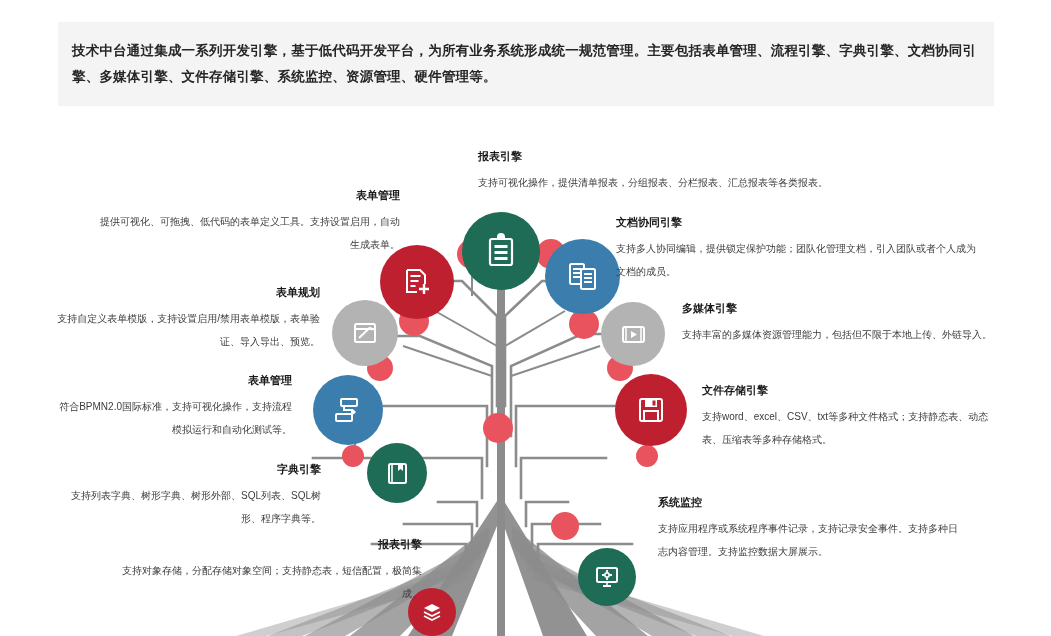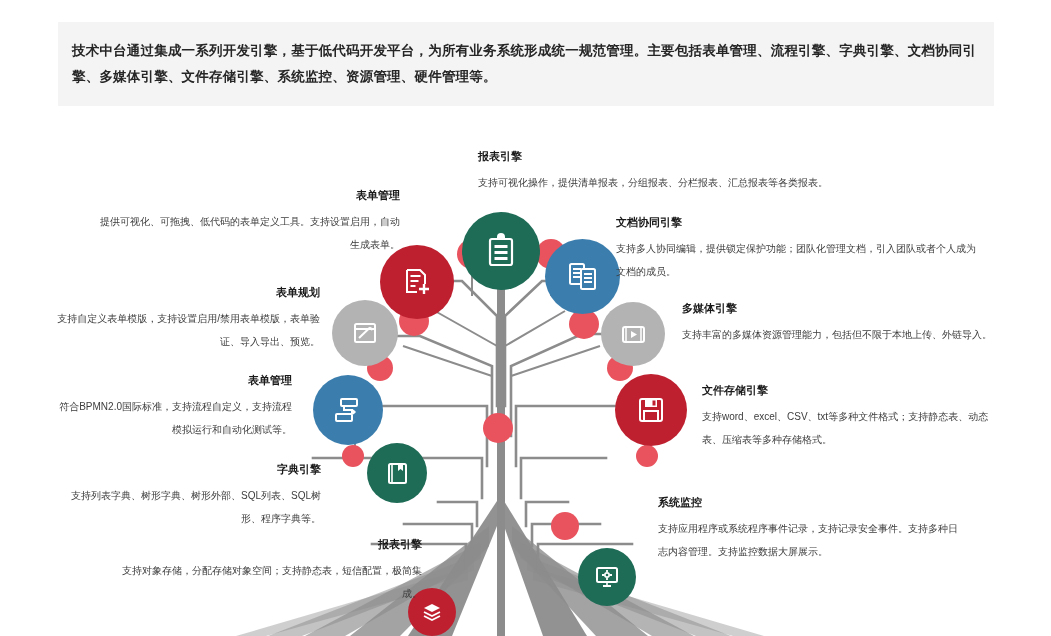--- a/index.html
+++ b/index.html
@@ -297,21 +297,21 @@
   <div class="info-desc">支持自定义表单模版，支持设置启用/禁用表单模版，表单验证、导入导出、预览。</div>
 </div>
 
 <div class="info-block align-left" style="left:682px; top:296px; width:310px;">
   <div class="info-title">多媒体引擎</div>
   <div class="info-desc">支持丰富的多媒体资源管理能力，包括但不限于本地上传、外链导入。</div>
 </div>
 
 <div class="info-block align-right" style="left:55px; top:368px; width:237px;">
   <div class="info-title">表单管理</div>
-  <div class="info-desc">符合BPMN2.0国际标准，支持流程自定义，支持流程模拟运行和自动化测试等。</div>
+  <div class="info-desc">符合BPMN2.0国际标准，支持可视化操作，支持流程模拟运行和自动化测试等。</div>
 </div>
 
 <div class="info-block align-left" style="left:702px; top:378px; width:300px;">
   <div class="info-title">文件存储引擎</div>
   <div class="info-desc">支持word、excel、CSV、txt等多种文件格式；支持静态表、动态表、压缩表等多种存储格式。</div>
 </div>
 
 <div class="info-block align-right" style="left:55px; top:457px; width:266px;">
   <div class="info-title">字典引擎</div>
   <div class="info-desc">支持列表字典、树形字典、树形外部、SQL列表、SQL树形、程序字典等。</div>

